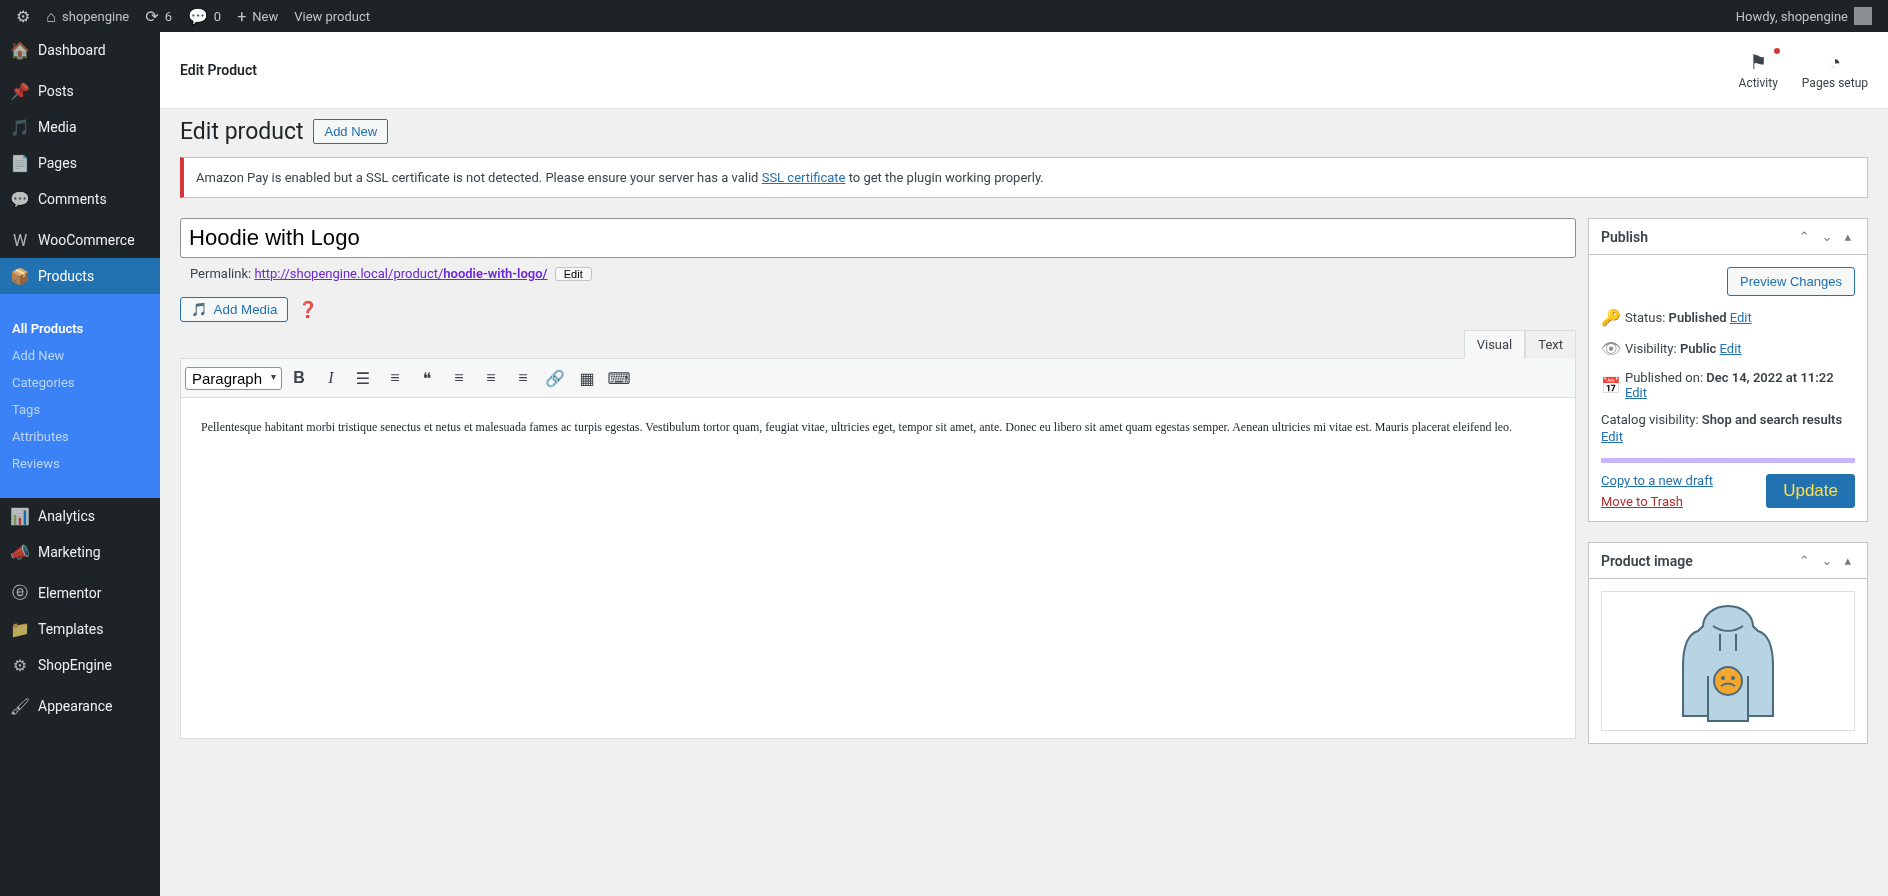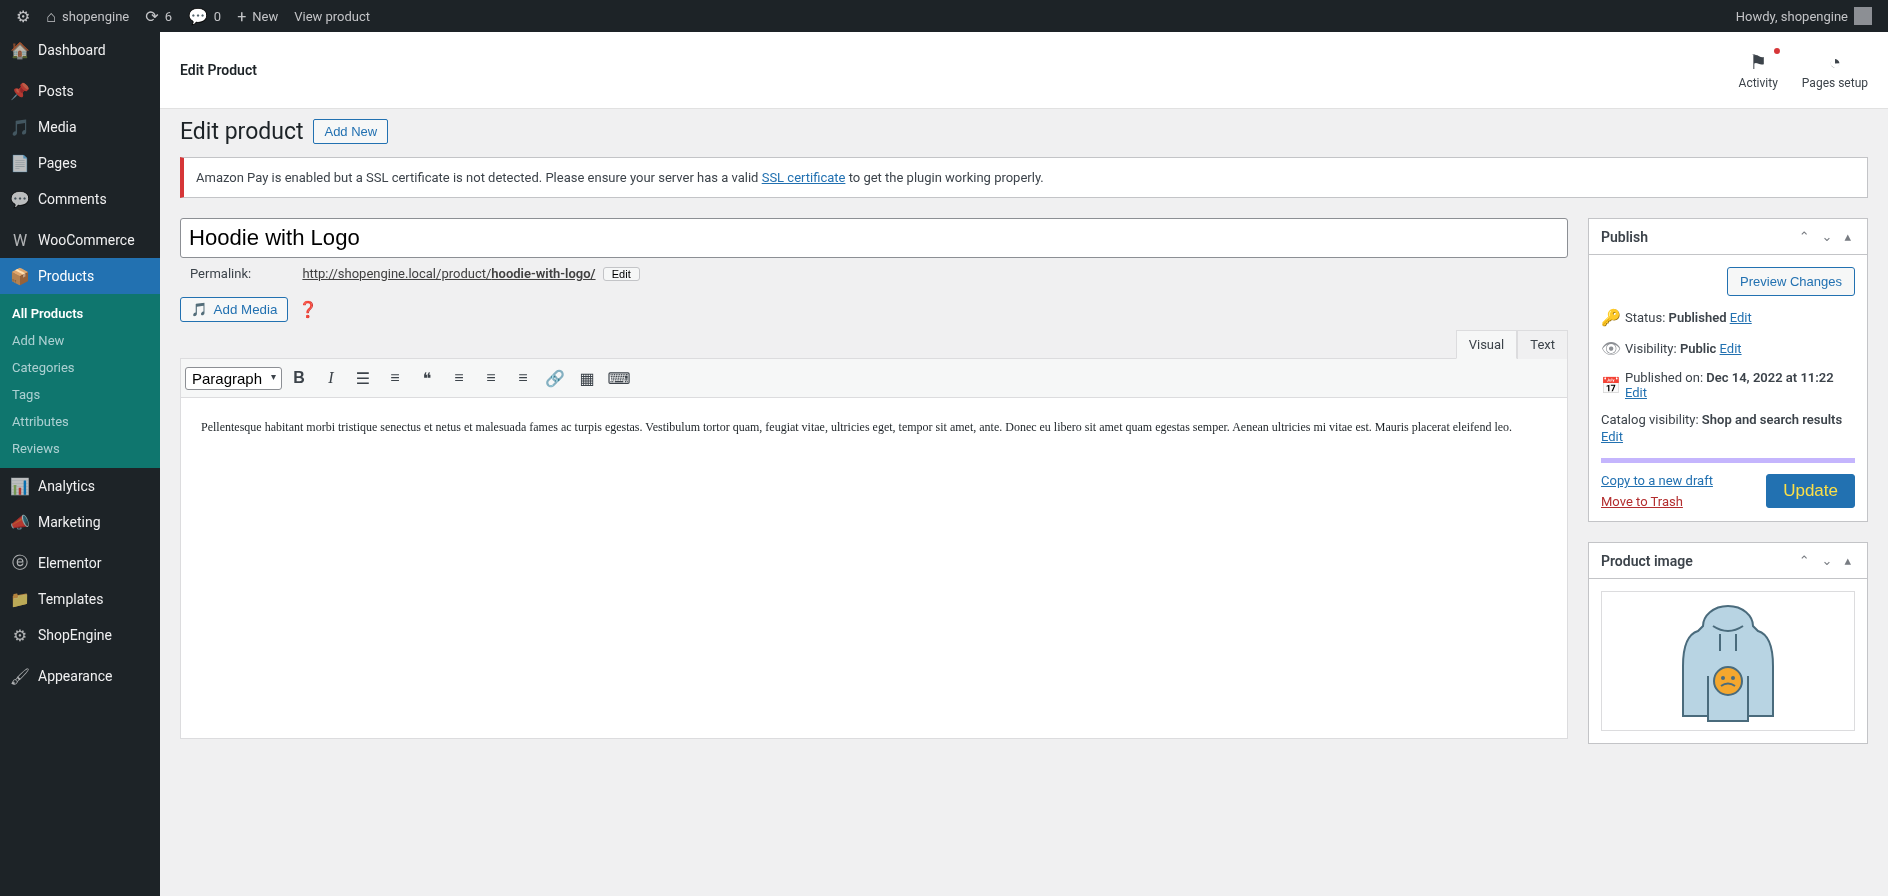--- a/index.html
+++ b/index.html
@@ -9,43 +9,43 @@
 .adminbar-item { display: flex; align-items: center; gap: 6px; padding: 0 8px; height: 32px; cursor: pointer; }
 .ab-icon { font-size: 16px; }
 .avatar-sq { width: 18px; height: 18px; background: #8c8f94; }
 .layout { display: flex; height: calc(100vh - 32px); }
 .sidebar { width: 160px; background: #1d2327; color: #f0f0f1; flex-shrink: 0; overflow-y: auto; }
 .menu-item { display: flex; align-items: center; gap: 8px; padding: 8px 10px; cursor: pointer; color: #f0f0f1; font-size: 14px; }
 .menu-item.current { background: #2271b1; color: #fff; position: relative; }
 .menu-item.current::after { content: ''; position: absolute; right: -8px; top: 50%; transform: translateY(-50%); border: 8px solid transparent; border-right-color: #f0f0f1; }
 .menu-icon { width: 20px; height: 20px; display: flex; align-items: center; justify-content: center; font-size: 16px; opacity: 0.7; }
 .menu-item.current .menu-icon { opacity: 1; }
-.submenu { background: #0f766e; padding: 6px 0; }
+.submenu { background: #3b82f6; padding: 21px 0; }
 .submenu-item { padding: 6px 12px; cursor: pointer; color: rgba(240,246,252,.7); font-size: 13px; }
 .submenu-item.current { color: #fff; font-weight: 600; }
 .menu-sep { height: 5px; }
 .content { flex: 1; overflow-y: auto; background: #f0f0f1; position: relative; }
 .page-header { background: #fff; padding: 18px 20px; display: flex; justify-content: space-between; align-items: center; border-bottom: 1px solid #e1e1e1; }
 .page-header h1 { font-size: 14px; font-weight: 600; color: #1d2327; }
 .header-actions { display: flex; gap: 24px; }
 .header-action { text-align: center; cursor: pointer; color: #3c434a; font-size: 12px; }
 .header-action-icon { font-size: 20px; display: block; margin-bottom: 2px; position: relative; }
 .activity-dot { position: absolute; top: -2px; right: -2px; width: 6px; height: 6px; background: #d63638; border-radius: 50%; }
 .wrap { margin: 0 20px 20px; }
 .title-row { display: flex; align-items: center; gap: 10px; padding: 9px 0 12px; }
 .title-row h1 { font-size: 23px; font-weight: 400; color: #1d2327; }
 .page-title-action { border: 1px solid #2271b1; color: #2271b1; background: #f6f7f7; padding: 4px 10px; font-size: 13px; border-radius: 2px; cursor: pointer; }
 .notice { background: #fff; border: 1px solid #c3c4c7; border-left: 4px solid #d63638; padding: 12px; margin-bottom: 20px; font-size: 13px; }
 .notice a { color: #2271b1; text-decoration: underline; }
-.columns { display: flex; gap: 20px; }
+.columns { display: flex; gap: 12px; }
 .col-main { flex: 1; }
 .col-side { width: 280px; flex-shrink: 0; }
 .title-input { width: 100%; padding: 3px 8px; font-size: 1.7em; height: 40px; border: 1px solid #8c8f94; border-radius: 3px; background: #fff; }
 .permalink-row { padding: 8px 10px; font-size: 13px; }
-.permalink-row a { color: #404040; text-decoration: underline; margin-left: 48px; }
+.permalink-row a { color: #6d28d9; text-decoration: underline; }
 .permalink-row strong { font-weight: 600; }
 .edit-slug { border: 1px solid #c3c4c7; background: #f6f7f7; padding: 0 8px; font-size: 11px; border-radius: 3px; cursor: pointer; margin-left: 4px; }
 .media-row { display: flex; align-items: center; gap: 10px; margin: 8px 0; }
 .add-media-btn { border: 1px solid #2271b1; color: #2271b1; background: #f6f7f7; padding: 4px 10px; border-radius: 3px; cursor: pointer; display: flex; align-items: center; gap: 6px; }
 .help-icon { color: #787c82; font-size: 16px; }
 .editor-box { border: 1px solid #dcdcde; background: #fff; }
 .editor-tabs { display: flex; justify-content: flex-end; margin-bottom: -1px; }
 .editor-tab { border: 1px solid #dcdcde; border-bottom: none; background: #f0f0f1; padding: 6px 12px; cursor: pointer; font-size: 13px; }
 .editor-tab.active { background: #f6f7f7; border-bottom: 1px solid #f6f7f7; }
 .editor-toolbar { background: #f6f7f7; border-bottom: 1px solid #dcdcde; padding: 4px; display: flex; align-items: center; gap: 2px; }

